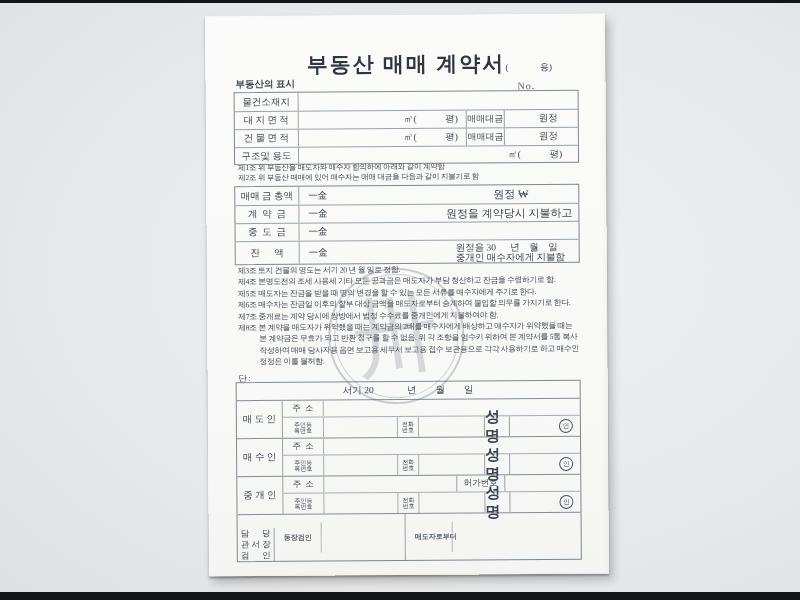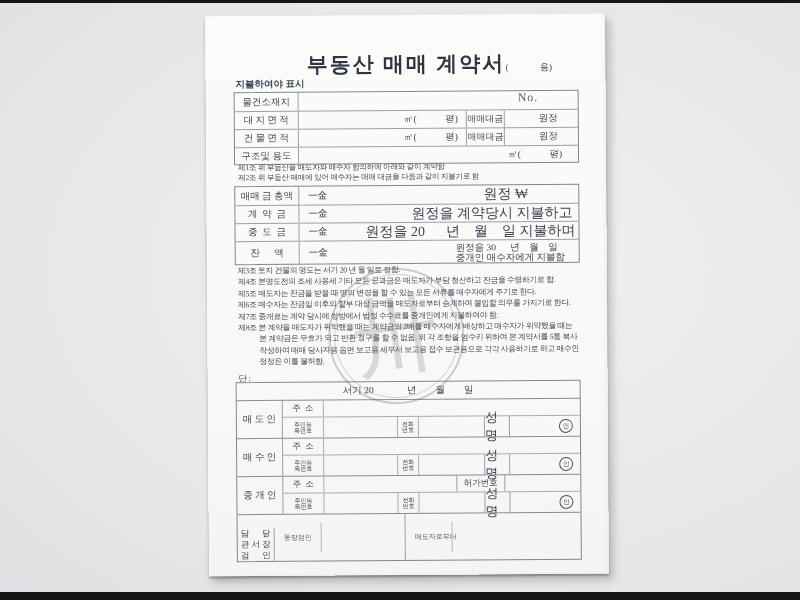--- a/index.html
+++ b/index.html
@@ -17,21 +17,21 @@
     position:absolute;left:207px;top:15px;width:400px;height:560px;
     background:linear-gradient(180deg,#fbfbf9 0%,#f8f8f6 70%,#f4f4f2 100%);
     transform:rotate(-0.4deg);
     box-shadow:0 2px 2px rgba(0,0,0,.30), 4px 6px 10px rgba(0,0,0,.22), inset -2px 0 4px rgba(0,0,0,.04), inset 0 2px 3px rgba(255,255,255,.6);
   }
   .pre{white-space:pre;}
   .abs{position:absolute;}
 
   .title{top:35px;left:28px;width:345px;text-align:center;font-size:21px;font-weight:bold;letter-spacing:2px;color:#2f3542;}
   .copy-note{top:47px;left:300px;font-size:9px;}
-  .no-label{top:76px;left:312px;font-size:12px;letter-spacing:1px;color:#555c68;}
+  .no-label{top:66px;left:312px;font-size:10px;letter-spacing:1px;color:#555c68;}
   .section-label{top:62px;left:30px;font-size:9.5px;font-weight:bold;}
 
   
   .tbl{border:1px solid #7f8791;box-sizing:border-box;}
   .row{display:flex;box-sizing:border-box;align-items:stretch;}
   .row + .row{border-top:1px solid #9aa0aa;}
   .cell{box-sizing:border-box;display:flex;align-items:center;font-size:9.5px;}
   .br{border-right:1px solid #9aa0aa;}
 
   
@@ -47,21 +47,21 @@
   
   .intro{top:147px;left:32px;font-size:7.5px;line-height:10px;letter-spacing:-0.2px;}
 
   
   .t2{top:170px;left:28px;width:345px;}
   .t2 .row{height:18px;position:relative;}
   .t2 .row.tall{height:23px;}
   .t2 .lab{width:64px;justify-content:center;}
   .t2 .val{flex:1;position:relative;}
   .t2 .gold{padding-left:9px;font-size:9.5px;}
-  .t2 .tail{position:absolute;font-size:14px;top:50%;transform:translateY(-50%);text-align:center;}
+  .t2 .tail{position:absolute;font-size:11px;top:50%;transform:translateY(-50%);text-align:center;}
   .t2 .tail.r50{right:50px;}
   .t2 .tail.r8{right:6px;}
   .t2 .tail.r3{right:3px;}
   .t2 .tail2{position:absolute;left:156px;top:2px;font-size:9.5px;line-height:10px;}
 
   
   .terms{top:249px;left:31px;width:320px;font-size:7.8px;line-height:11.4px;letter-spacing:-0.3px;}
   .terms .ln{white-space:nowrap;}
   .terms .ind{margin-left:21px;}
   .terms .note{margin-top:5px;font-size:8.5px;}
@@ -79,46 +79,46 @@
   .party .plabel{width:45px;border-right:1px solid #9aa0aa;display:flex;align-items:center;justify-content:center;font-size:9.5px;}
   .party .rows{flex:1;display:flex;flex-direction:column;}
   .party .arow{height:17px;display:flex;}
   .party .irow{height:20px;display:flex;border-top:1px solid #a8adb5;}
   .sub{width:40px;border-right:1px solid #a8adb5;display:flex;align-items:center;justify-content:center;font-size:8.5px;text-align:center;}
   .sub.two{flex-direction:column;font-size:6px;line-height:6.5px;justify-content:center;}
   .fillcell{flex:1;}
   .idval{width:73px;border-right:1px solid #a8adb5;}
   .phlab{width:20px;border-right:1px solid #a8adb5;display:flex;flex-direction:column;align-items:center;justify-content:center;font-size:6px;line-height:6.5px;}
   .phval{width:65px;}
-  .nmlab{width:24px;border-left:1px solid #9aa0aa;border-right:1px solid #9aa0aa;display:flex;align-items:center;justify-content:center;font-size:13px;}
+  .nmlab{width:24px;border-left:1px solid #9aa0aa;border-right:1px solid #9aa0aa;display:flex;align-items:center;justify-content:center;font-size:15px;font-weight:bold;}
   .nmval{flex:1;display:flex;align-items:center;justify-content:flex-end;padding-right:7px;}
   .seal{width:12px;height:12px;border:1px solid #4a5160;border-radius:50%;display:flex;align-items:center;justify-content:center;font-size:6.5px;color:#3c4351;}
   .liclab{width:47px;border-left:1px solid #9aa0aa;border-right:1px solid #9aa0aa;display:flex;align-items:center;justify-content:center;font-size:8.5px;}
   .licval{width:75px;}
 
   .approval{display:flex;height:46px;}
   .aplabel{width:36px;border-right:1px solid #9aa0aa;display:flex;flex-direction:column;align-items:center;justify-content:center;font-size:8.5px;line-height:11px;margin-top:13px;}
   .apcell{position:relative;display:flex;align-items:center;box-sizing:border-box;}
   .apcell.a{width:131px;border-right:1px solid #9aa0aa;}
   .apcell.b{flex:1;}
-  .apcell .slab{font-size:7px;color:#555c68;padding-left:9px;}
+  .apcell .slab{font-size:7px;color:#555c68;padding-left:9px;font-weight:bold;}
   .apdiv{position:absolute;left:46px;top:8px;bottom:8px;width:1px;background:#b3b8bf;}
 </style>
 </head>
 <body>
 
 <div class="edge-strip top"></div>
 <div class="edge-strip bottom"></div>
 
 <div class="paper">
 
   <div class="abs title pre">부동산 매매 계약서</div>
   <div class="abs copy-note pre">(              용)</div>
   <div class="abs no-label">No.</div>
-  <div class="abs section-label pre">지불하여야 표시</div>
+  <div class="abs section-label pre">부동산의 표시</div>
 
   <div class="abs tbl t1">
     <div class="row">
       <div class="cell lab br pre">물건소재지</div>
       <div class="cell fillcell"></div>
     </div>
     <div class="row">
       <div class="cell lab br pre">대 지 면 적</div>
       <div class="cell area br pre">㎡(            평)</div>
       <div class="cell plab br pre">매매대금</div>
@@ -153,21 +153,20 @@
       <div class="cell lab br pre">계  약  금</div>
       <div class="cell val">
         <span class="gold pre">一金</span>
         <span class="tail r8 pre">원정을 계약당시 지불하고</span>
       </div>
     </div>
     <div class="row">
       <div class="cell lab br pre">중  도  금</div>
       <div class="cell val">
         <span class="gold pre">一金</span>
-        <span class="tail r3 pre">원정을 20      년    월    일 지불하며</span>
       </div>
     </div>
     <div class="row tall">
       <div class="cell lab br pre">잔      액</div>
       <div class="cell val">
         <span class="gold pre">一金</span>
         <span class="tail2">
           <span class="pre">원정을 30      년    월    일</span><br>
           <span class="pre">중개인 매수자에게 지불함</span>
         </span>

